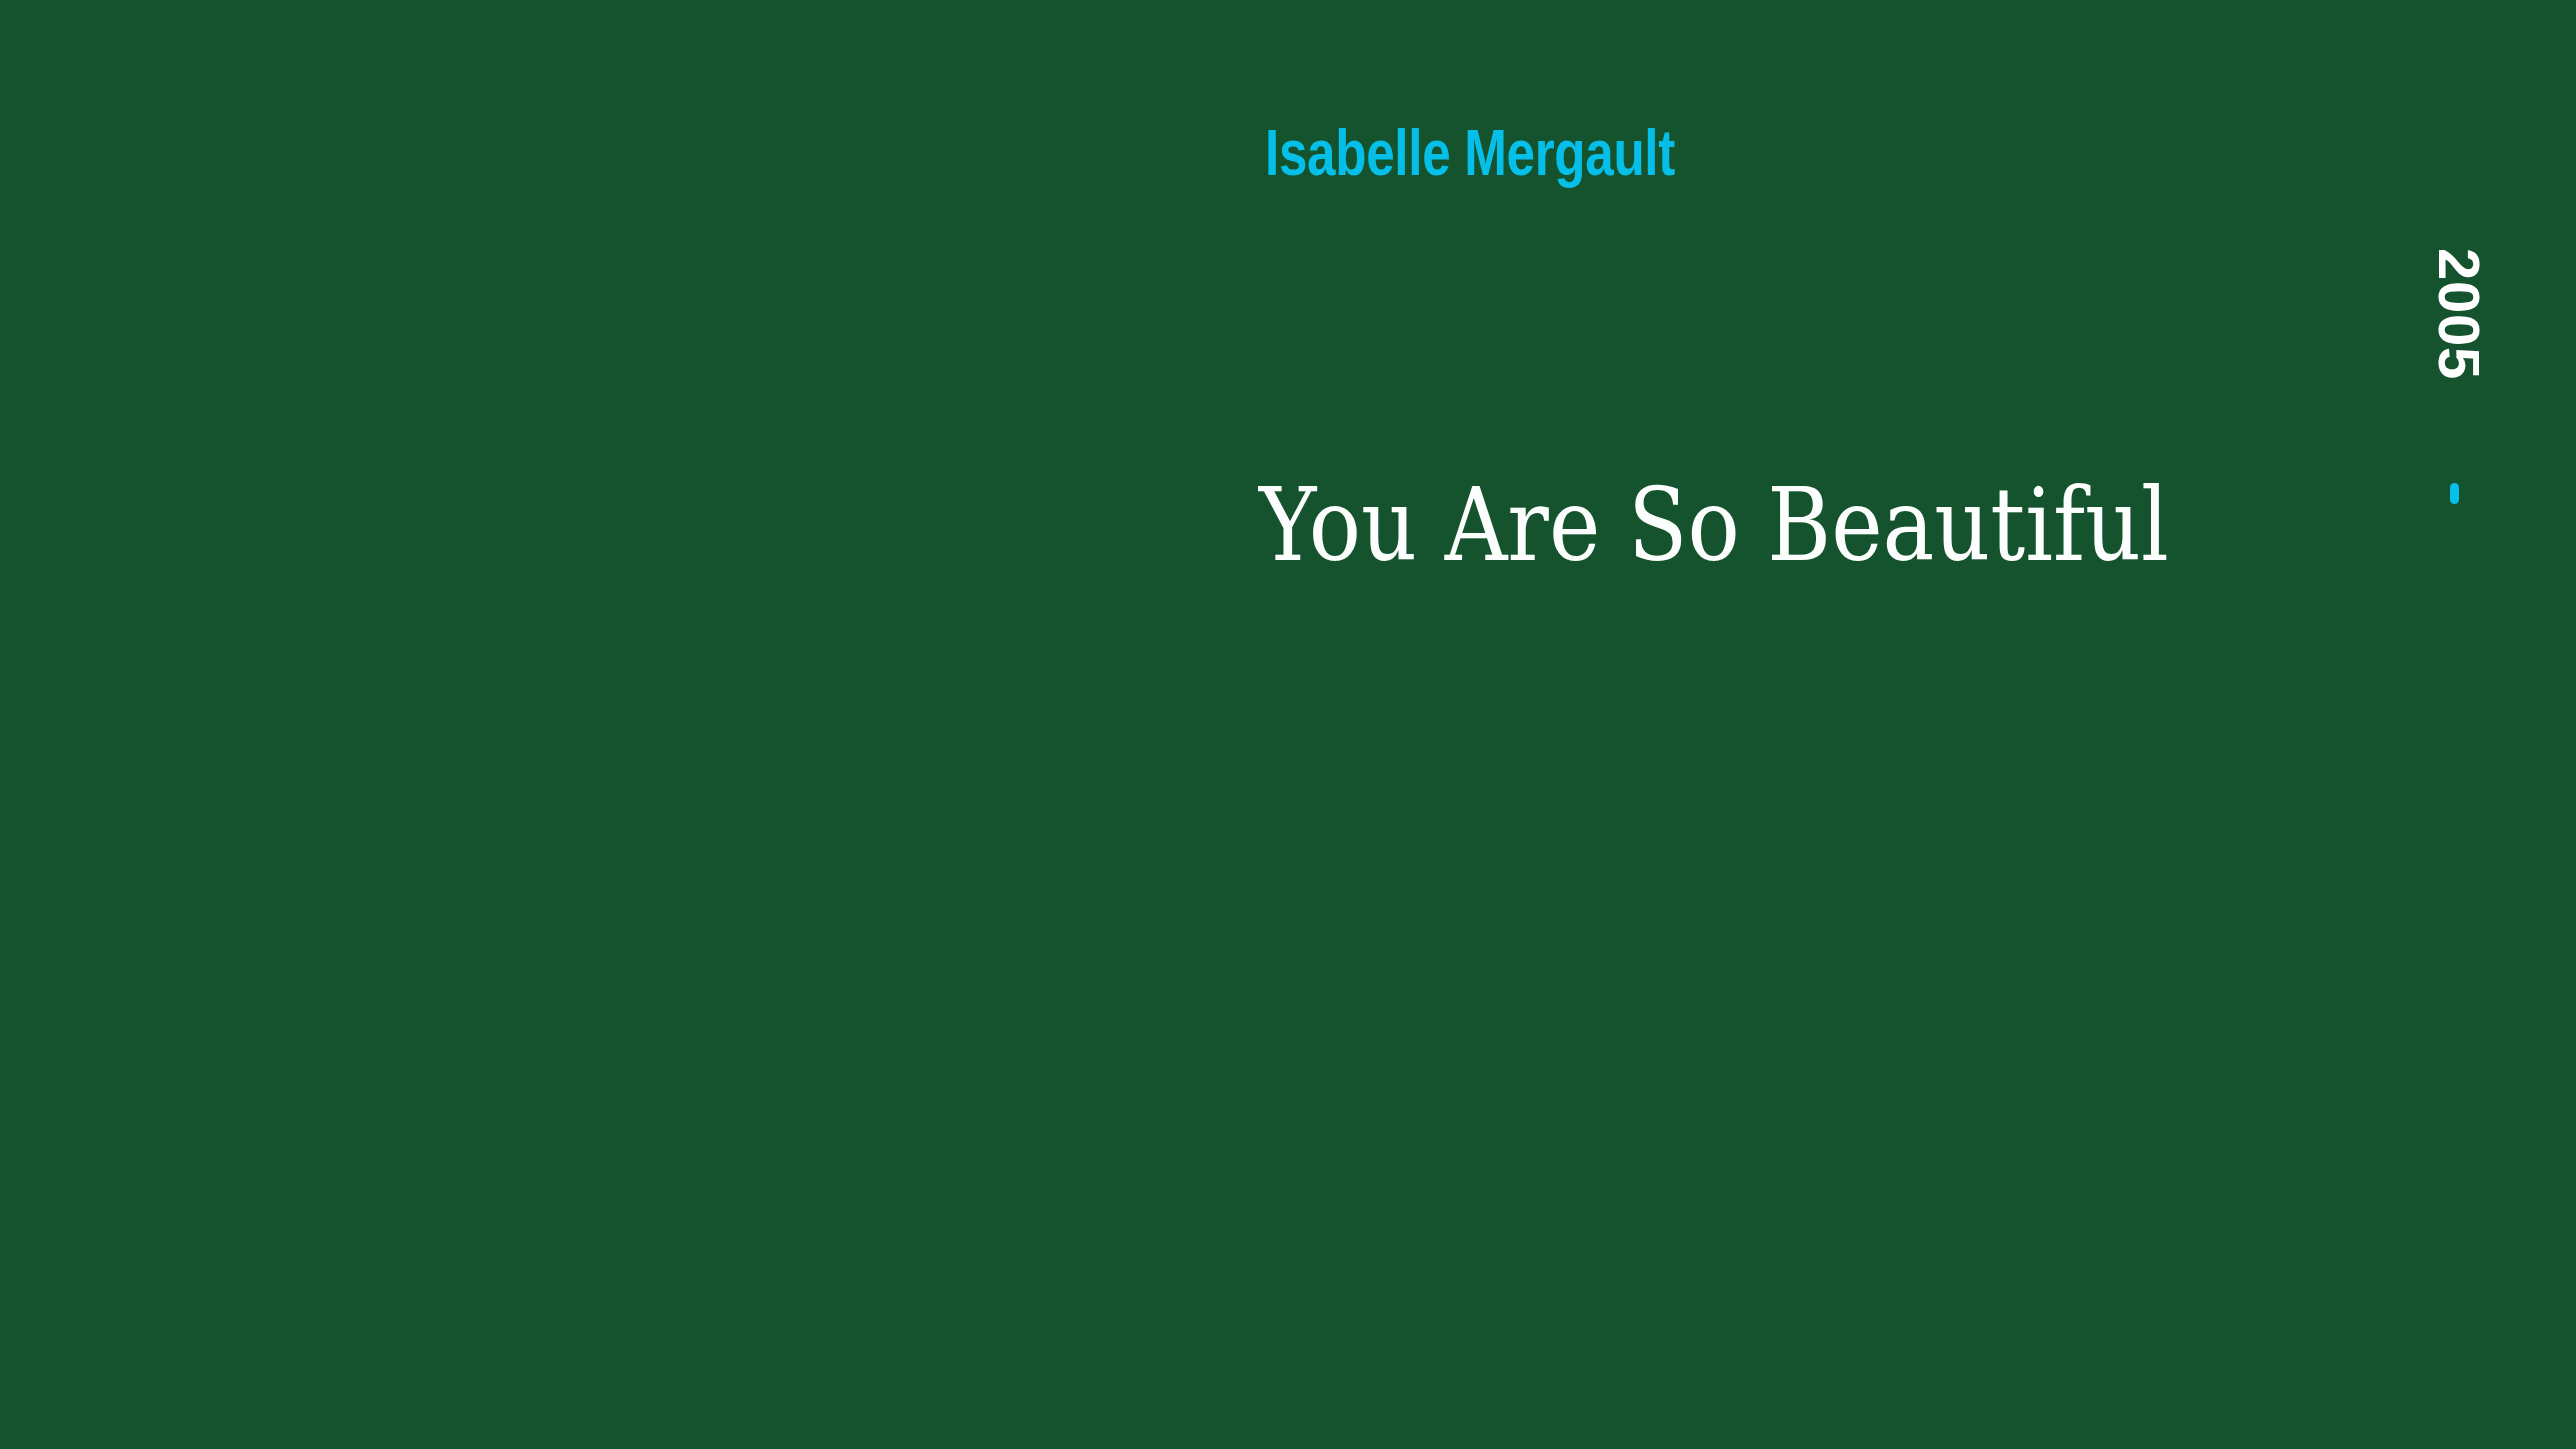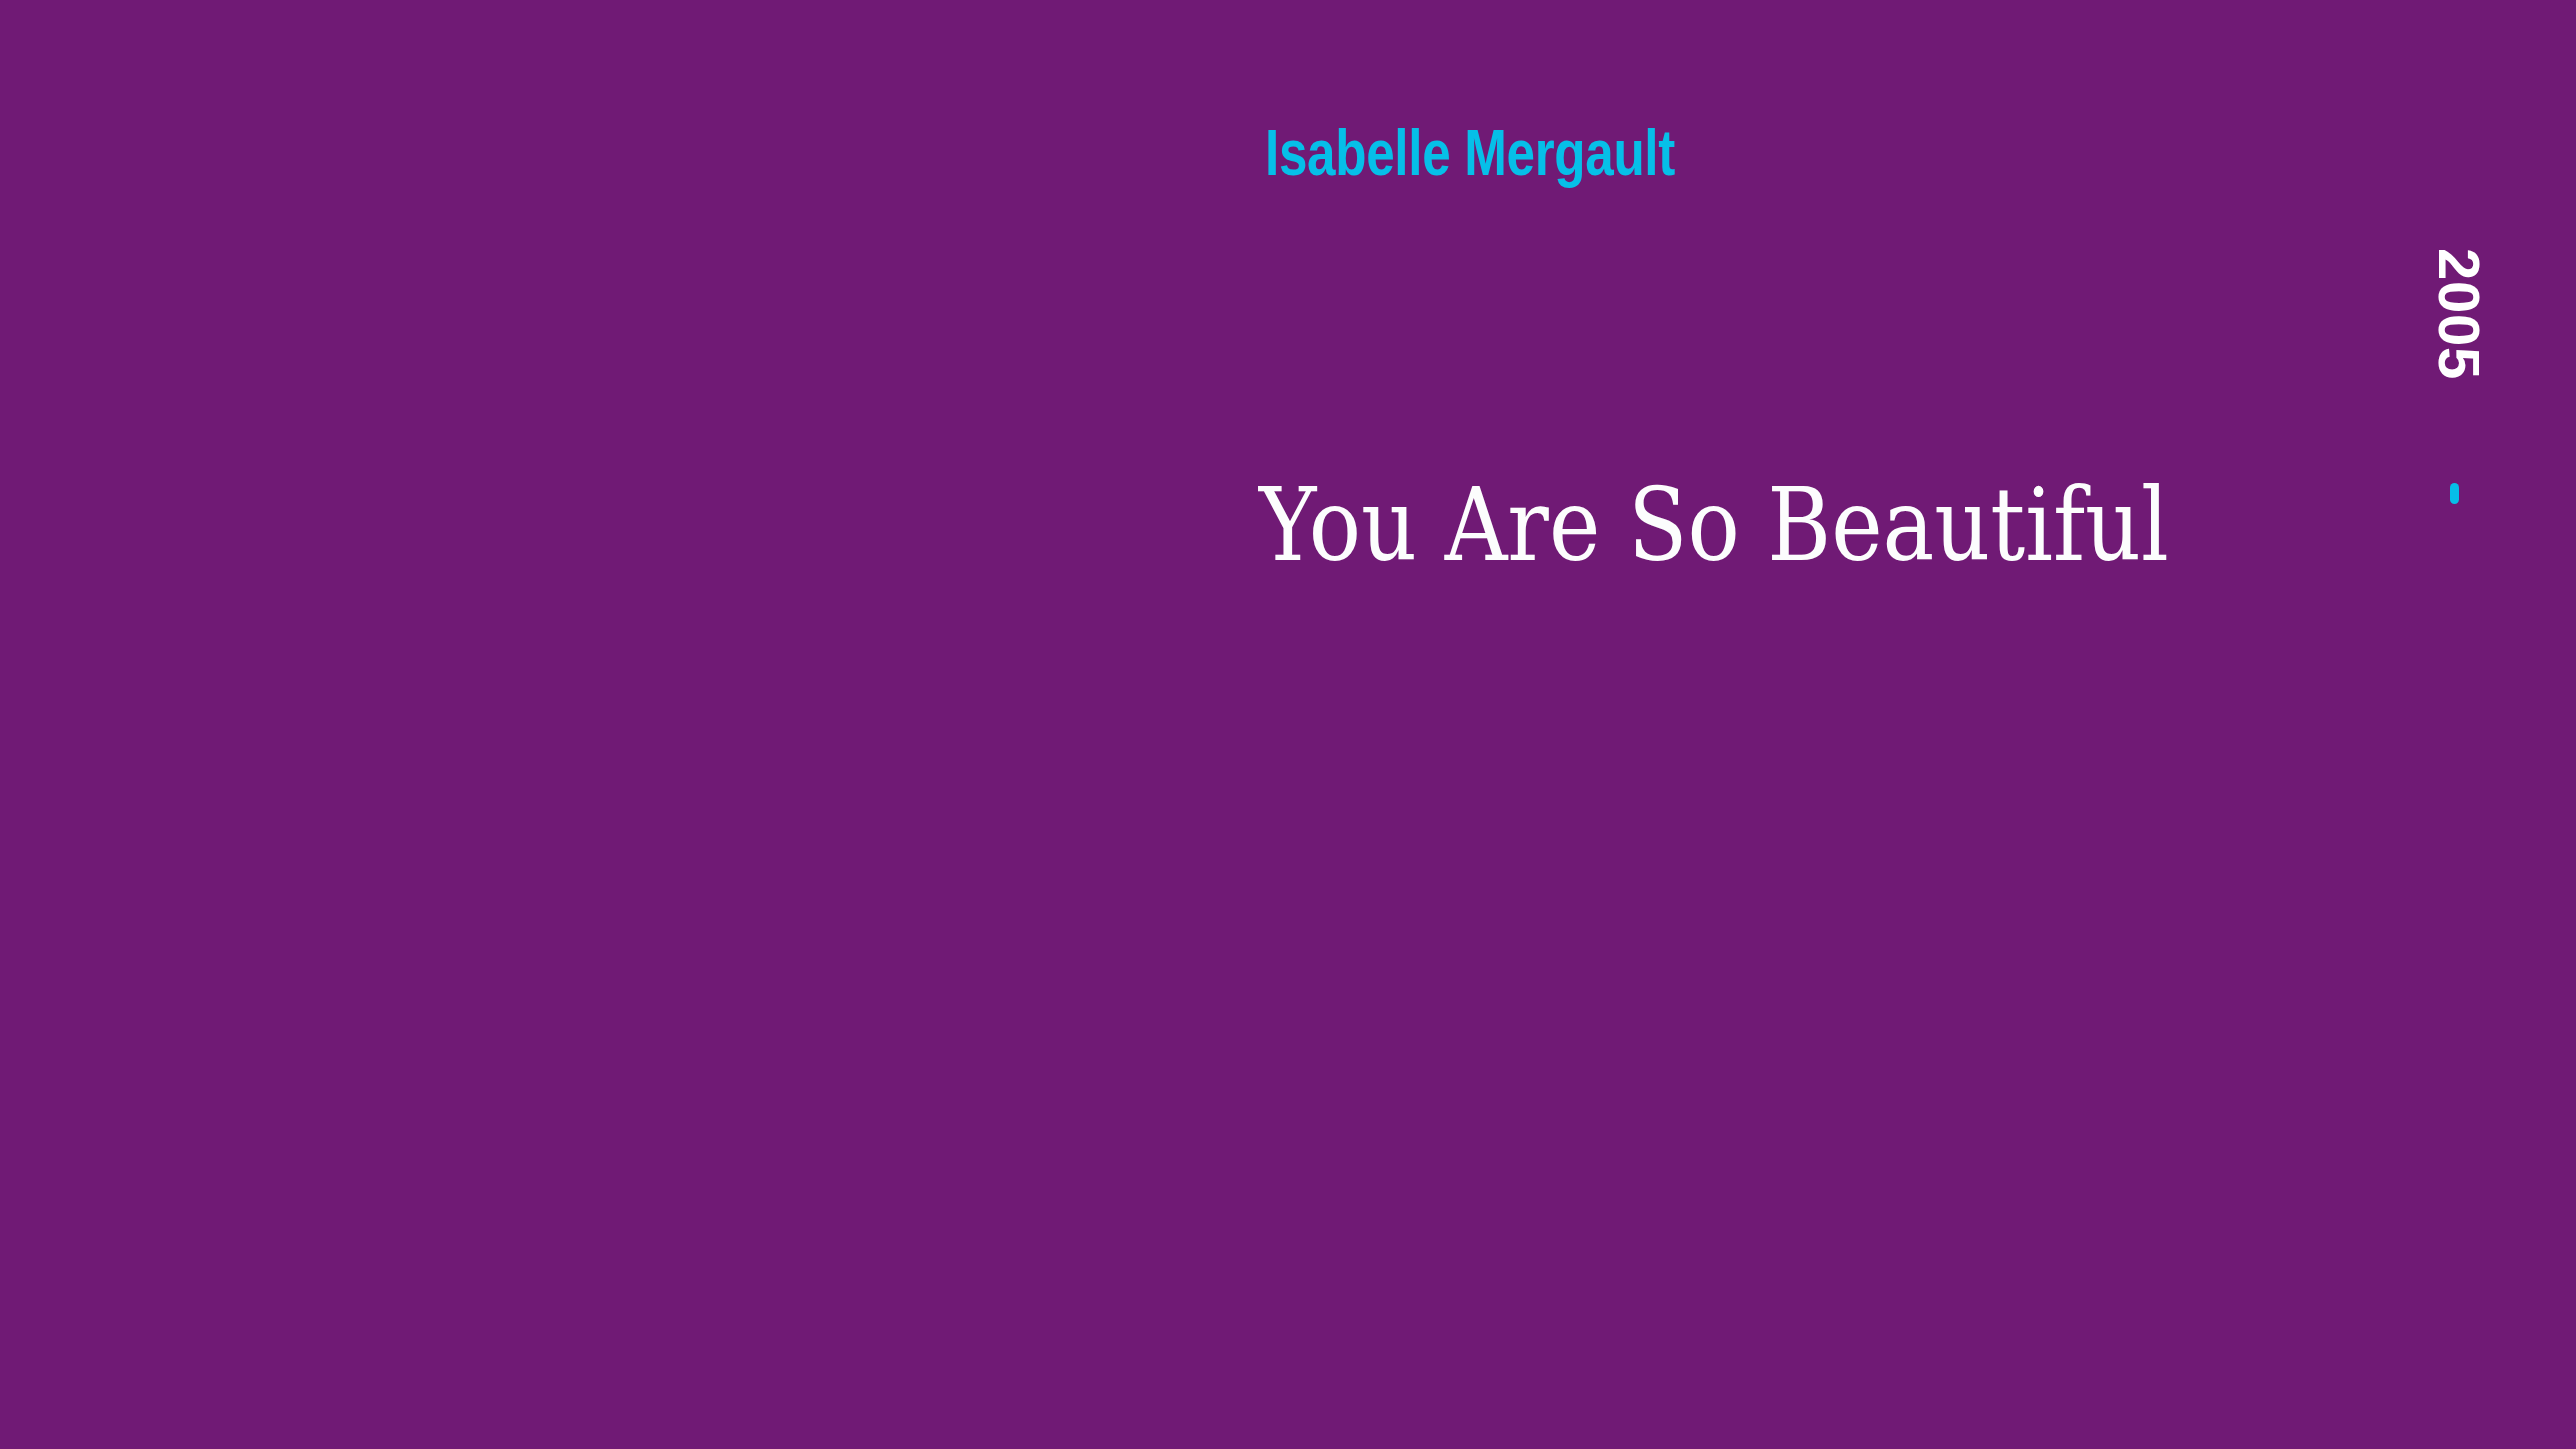--- a/index.html
+++ b/index.html
@@ -11,21 +11,21 @@
     height: 1449px;
     background: #042a42;
     font-family: "Liberation Sans", sans-serif;
     overflow: hidden;
     position: relative;
   }
 
   #poster {
     position: absolute;
     inset: 0;
-    background: #701a75;
+    background: #14532d;
     padding-left: 13px;
   }
 
   
   #artist-name {
     position: absolute;
     left: 1265px;
     top: 121px;
     font-family: "Liberation Sans", sans-serif;
     font-weight: 700;

